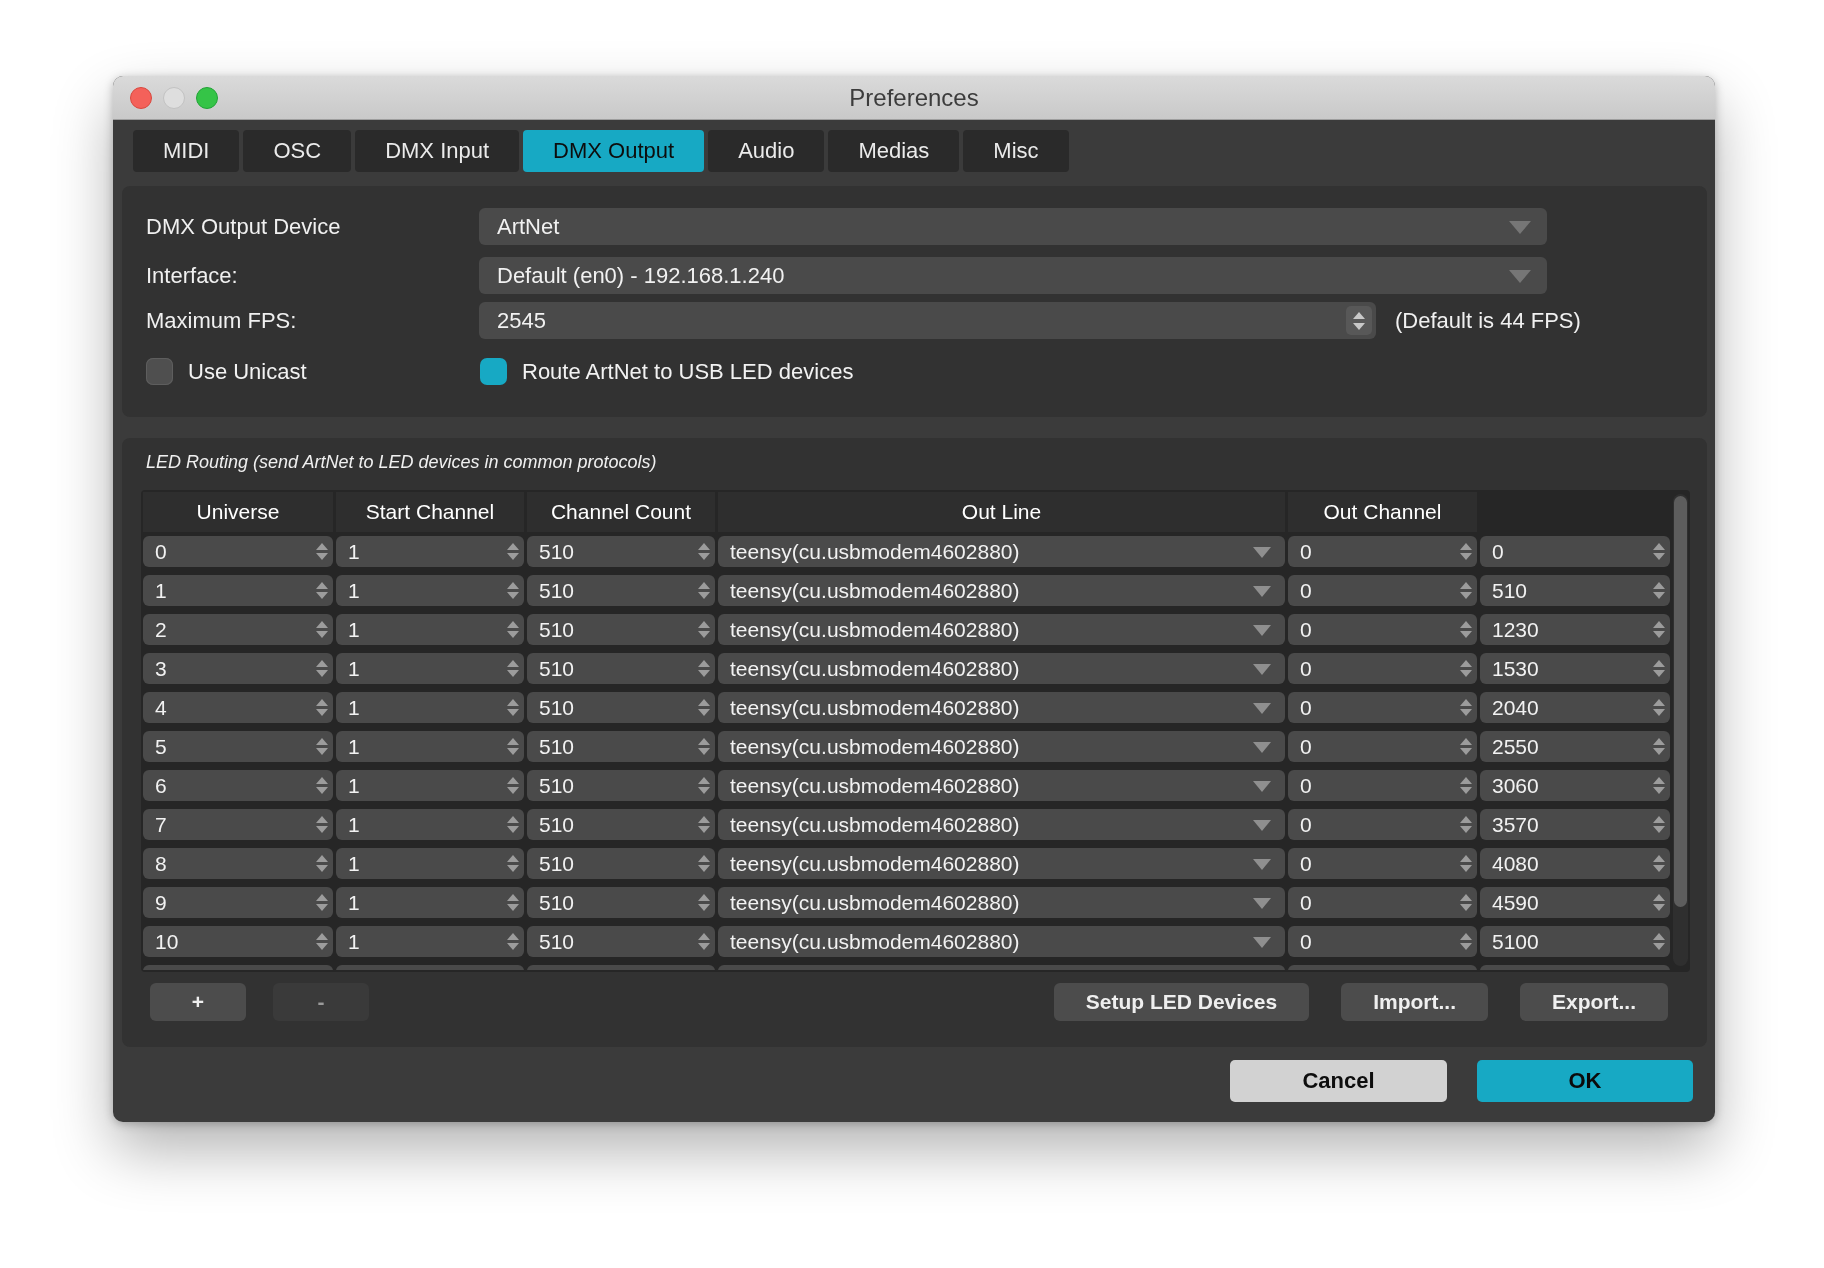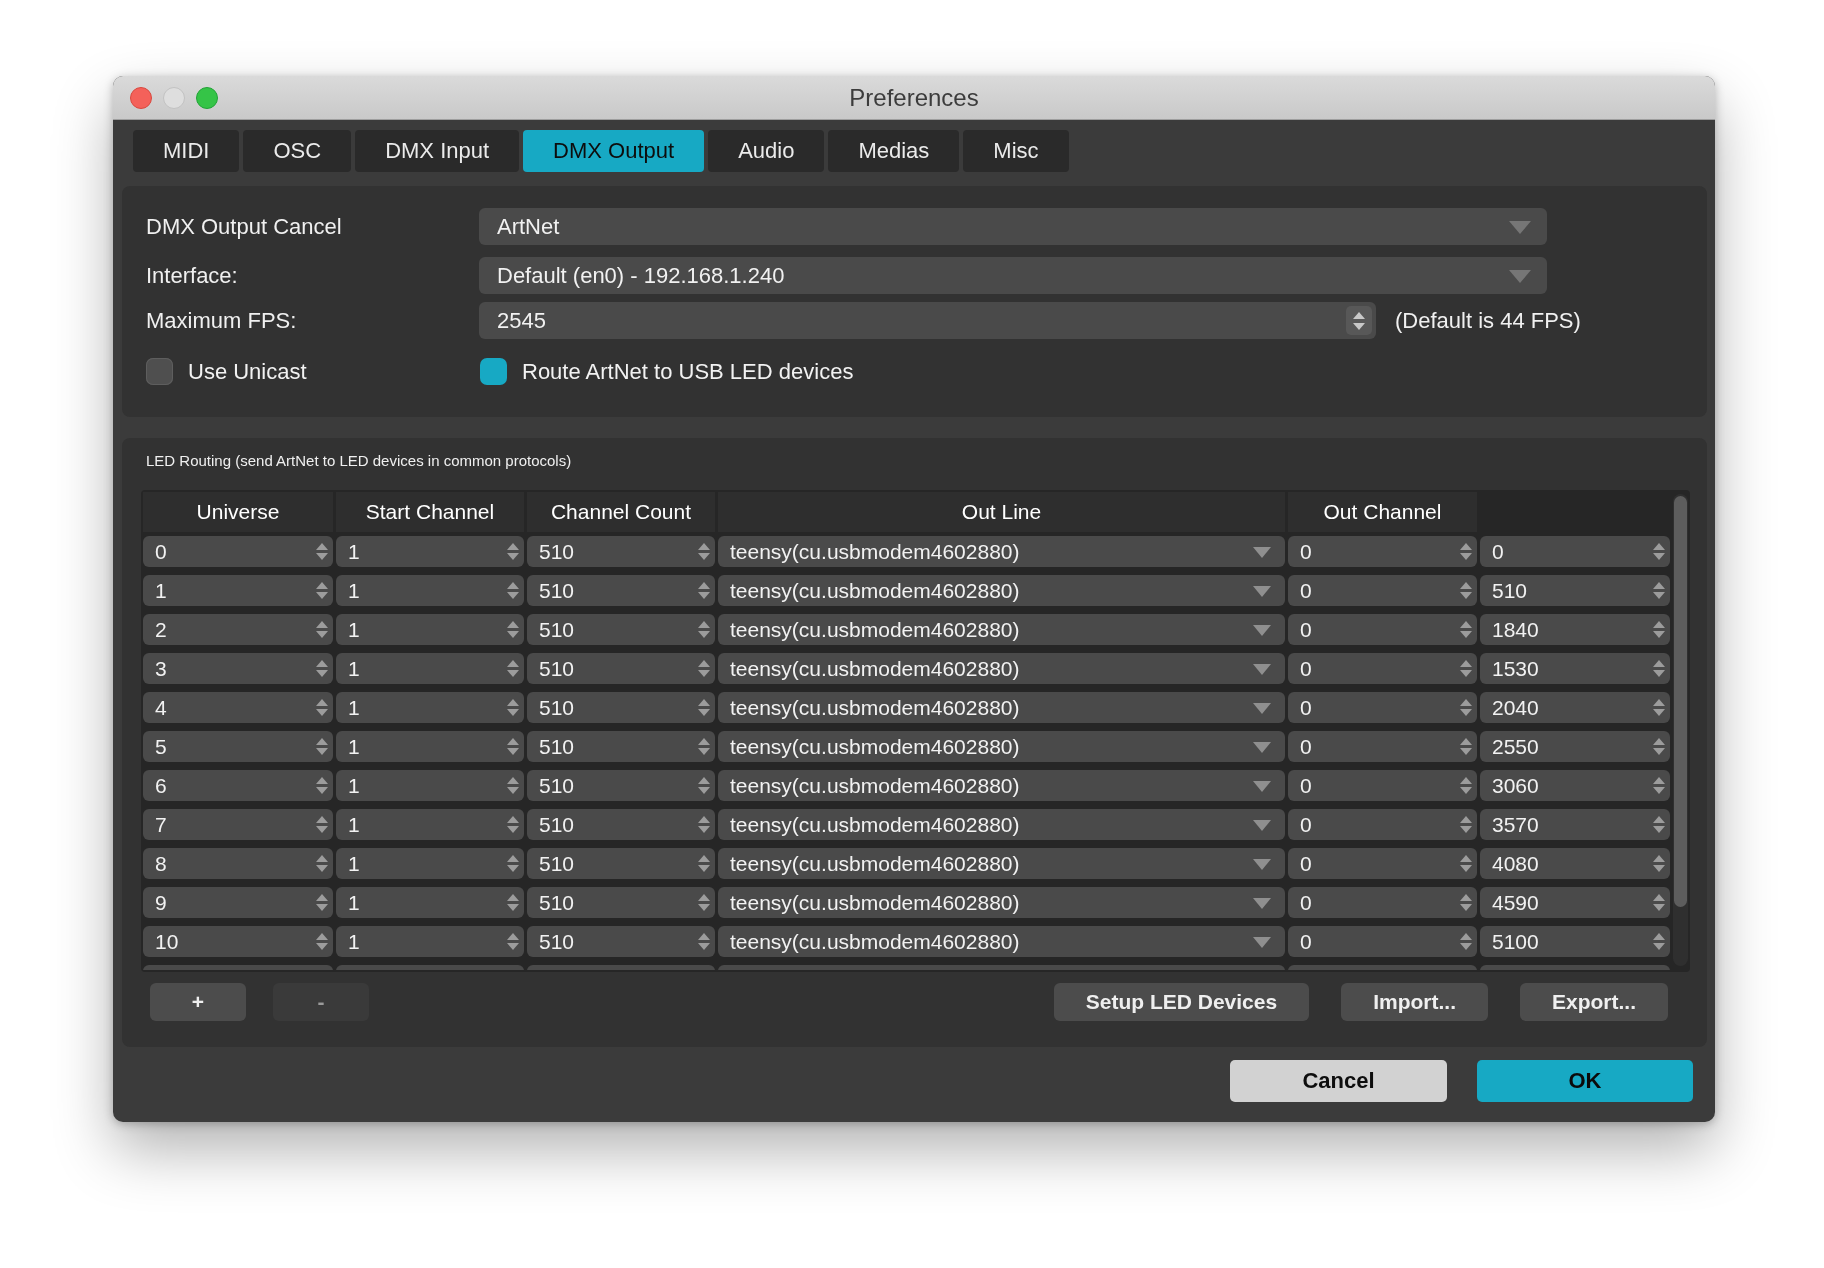--- a/index.html
+++ b/index.html
@@ -52,21 +52,21 @@
               font-size:22px; color:#f0f0f0; }
 
   .cbgroup { position:absolute; top:172px; display:flex; align-items:center; gap:15px; }
   .g1 { left:24px;align-items:flex-end; } .g2 { left:358px; }
   .checkbox { width:27px; height:27px; border-radius:7px; background:#4f4f4f;
               box-shadow:inset 0 0 0 1px #5e5e5e; }
   .checkbox.checked { background:var(--accent,#17a9c4); box-shadow:none; }
   .cblabel { font-size:22px; color:#f2f2f2; }
 
   
-  .led-title { position:absolute; left:24px; top:14px; font-size:15px; color:#f0f0f0; }
+  .led-title { position:absolute; left:24px; top:14px; font-size:18px; color:#f0f0f0;font-style:italic; }
   .table { position:absolute; left:19px; top:52px; width:1549px; height:482px;
            background:#262626; border-radius:4px; padding:2px 20px 2px 2px; }
   .thead, .tbody, .sliver { display:grid;
            grid-template-columns:190px 188px 188px 567px 189px 190px; column-gap:3px; }
   .hcell { height:40px; background:#2e2e2e; color:#ffffff; font-size:21px;
            display:flex; align-items:center; justify-content:center; }
   .tbody { margin-top:4px; grid-auto-rows:31px; row-gap:8px; }
   .cell  { position:relative; background:#4a4a4a; border-radius:6px; font-size:21px;
            color:#f2f2f2; display:flex; align-items:center; padding:0 26px 0 12px;
            overflow:hidden; white-space:nowrap; }
@@ -119,21 +119,21 @@
       <button class="tab">MIDI</button>
       <button class="tab">OSC</button>
       <button class="tab">DMX Input</button>
       <button class="tab selected">DMX Output</button>
       <button class="tab">Audio</button>
       <button class="tab">Medias</button>
       <button class="tab">Misc</button>
     </div>
 
   <div class="panel panel-top">
-    <span class="flabel r1">DMX Output Cancel</span>
+    <span class="flabel r1">DMX Output Device</span>
     <div class="field w-full r1">
       <span>ArtNet</span>
       <span class="dd-arrow"></span>
     </div>
 
     <span class="flabel r2">Interface:</span>
     <div class="field w-full r2">
       <span>Default (en0) - 192.168.1.240</span>
       <span class="dd-arrow"></span>
     </div>
@@ -274,21 +274,21 @@
             <span class="dev-arrow"></span>
           </div>
           <div class="cell num">
             <span>0</span>
             <span class="spin">
               <span class="sp-up"></span>
               <span class="sp-down"></span>
             </span>
           </div>
           <div class="cell num">
-            <span>1840</span>
+            <span>1230</span>
             <span class="spin">
               <span class="sp-up"></span>
               <span class="sp-down"></span>
             </span>
           </div>
           <div class="cell num">
             <span>3</span>
             <span class="spin">
               <span class="sp-up"></span>
               <span class="sp-down"></span>

